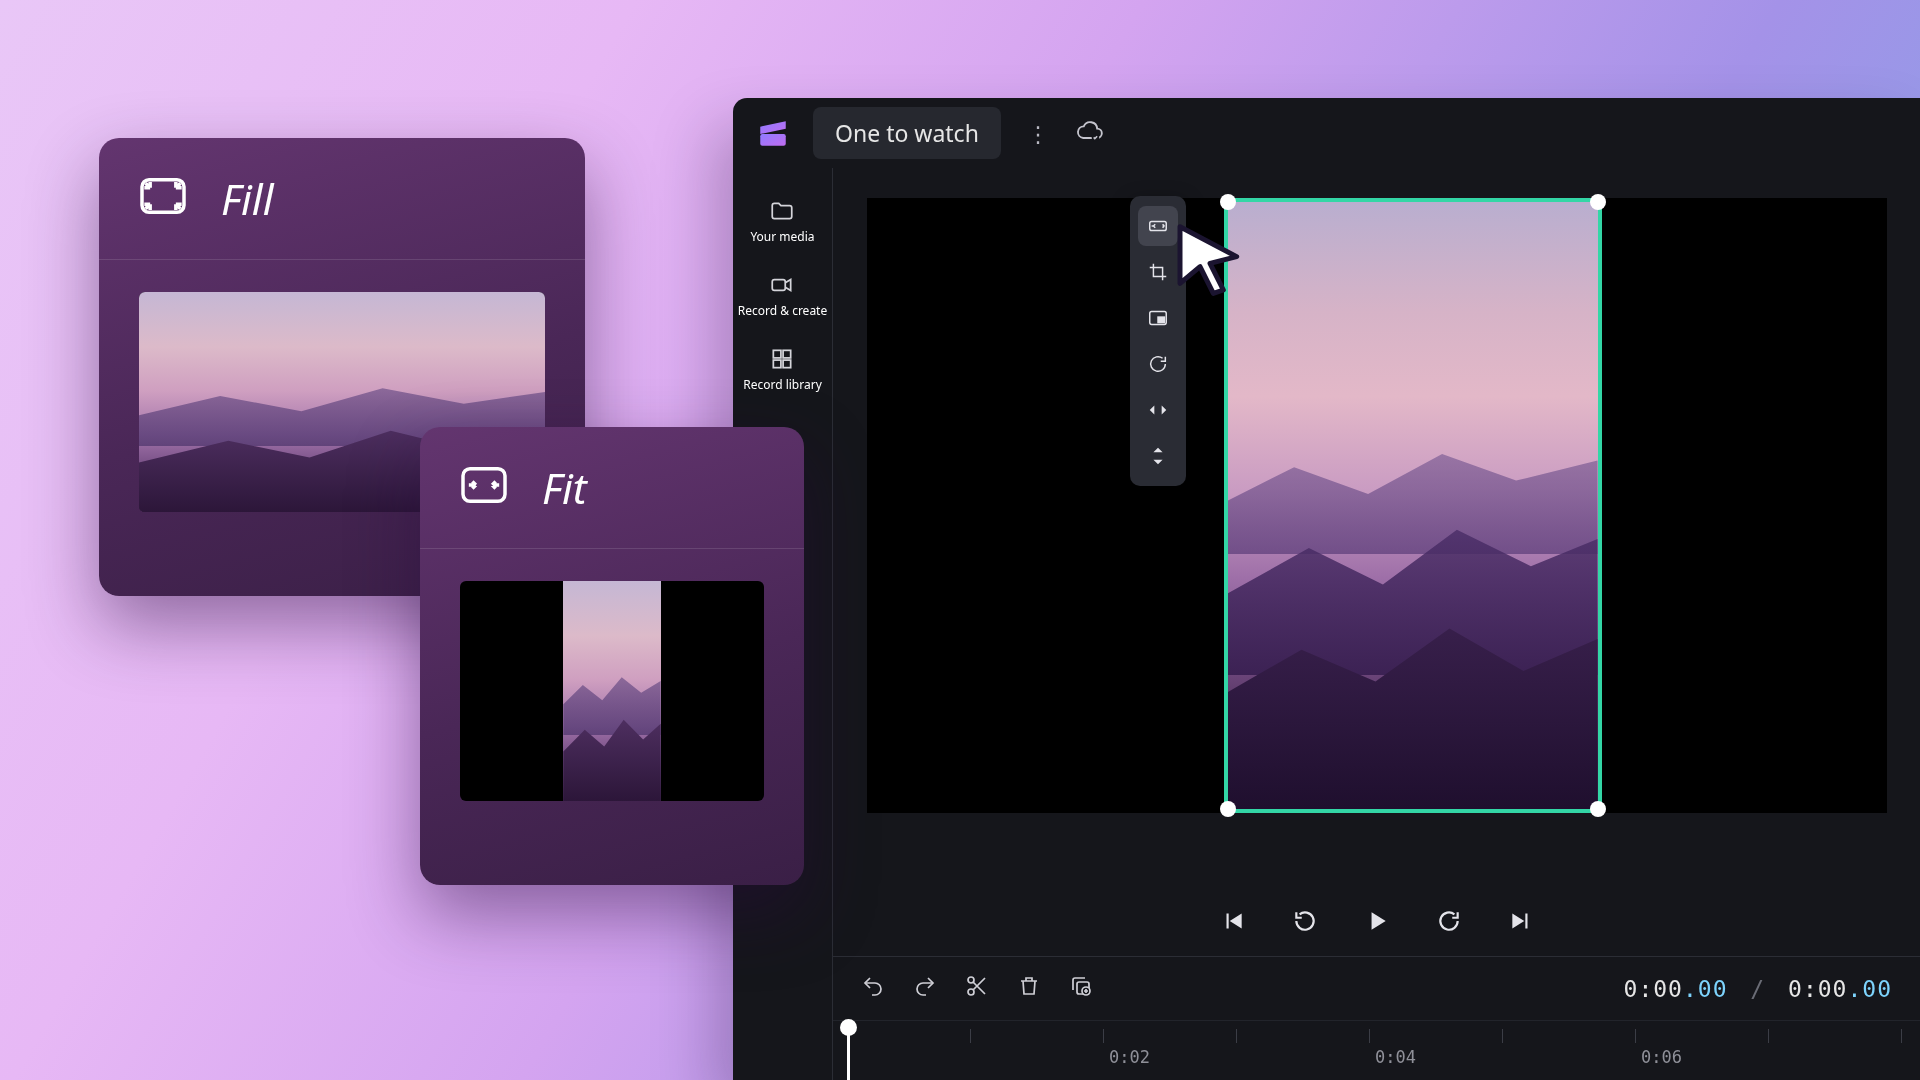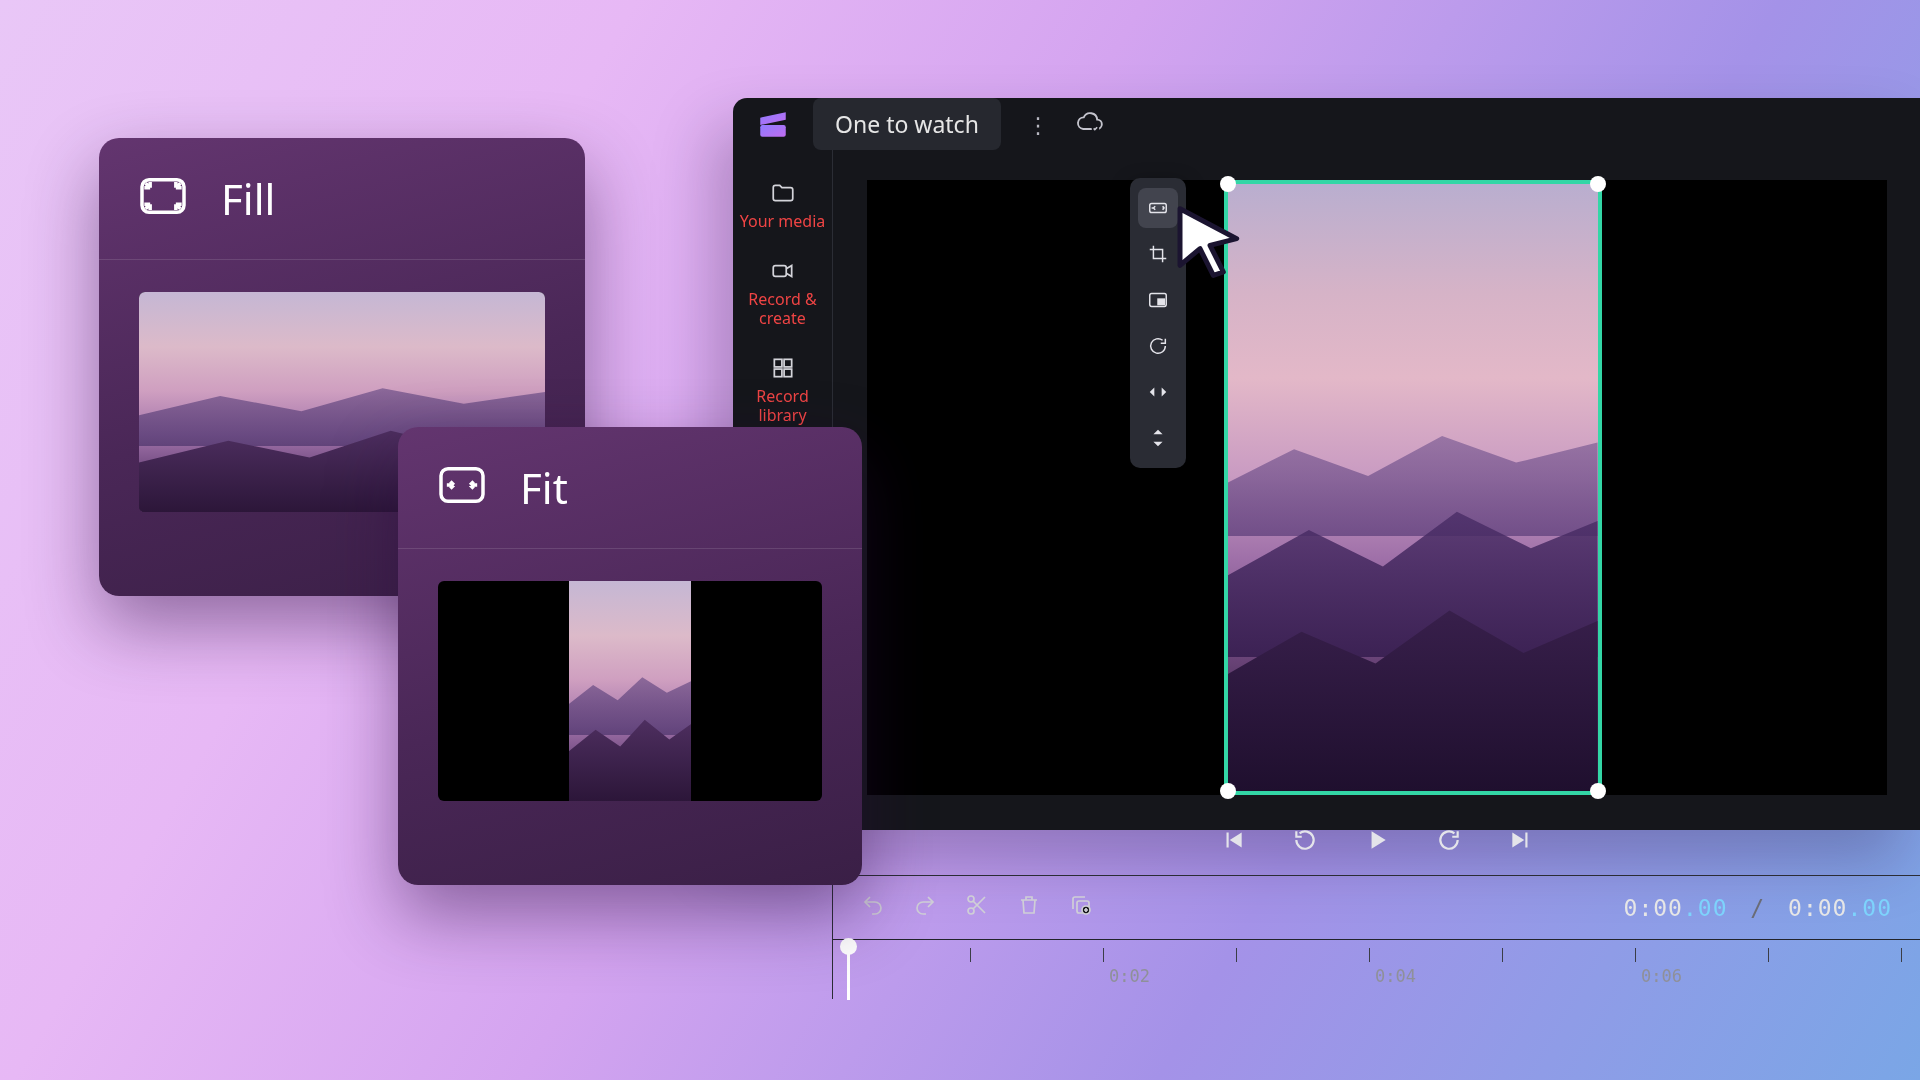--- a/index.html
+++ b/index.html
@@ -6,21 +6,21 @@
   html, body { width: 1920px; height: 1080px; overflow: hidden; font-family: -apple-system, "Segoe UI", system-ui, sans-serif; }
   body {
     background: linear-gradient(120deg, #e9c7f7 0%, #e7b8f5 25%, #d4a4f0 45%, #a492e8 70%, #7aa6e6 100%);
     position: relative;
   }
 
   
   .app {
     position: absolute;
     left: 733px; top: 98px;
-    width: 1187px; height: 732px;
+    width: 1187px; height: 982px;
     background: #15161b;
     border-radius: 14px 0 0 0;
     color: #e6e6e6;
     display: flex; flex-direction: column;
     box-shadow: -20px 30px 60px rgba(30,10,50,.25);
   }
 
   
   .topbar {
     height: 70px;
@@ -42,21 +42,21 @@
   .cloud svg{width:28px;height:28px;}
 
   .work { flex:1; display:flex; }
 
   
   .sidebar {
     width: 100px; border-right:1px solid #2b2d35;
     display:flex; flex-direction:column; align-items:center;
     gap:28px; padding-top:30px;
   }
-  .side-item { display:flex;flex-direction:column;align-items:center;gap:6px;color:#ef4444;cursor:pointer; font-size:16px; text-align:center; line-height:1.15;}
+  .side-item { display:flex;flex-direction:column;align-items:center;gap:6px;color:#ffffff;cursor:pointer; font-size:12px; text-align:center; line-height:1.15;}
   .side-item svg{width:26px;height:26px;stroke:#d4d4da;}
 
   
   .main { flex:1; display:flex; flex-direction:column; }
 
   
   .stage-wrap { flex:1; display:flex; align-items:flex-start; justify-content:center; padding:30px 0 10px 0; position:relative;}
   .stage {
     width: 1020px; height: 615px;
     background:#000;
@@ -113,24 +113,24 @@
   .playhead::before{content:"";position:absolute;left:-7px;top:-2px;width:17px;height:17px;border-radius:50%;background:#fff;}
 
   
   .card{
     position:absolute; border-radius:20px;
     background:linear-gradient(165deg,#63356f 0%, #4a2757 55%, #3a1f46 100%);
     color:#fff; box-shadow:0 30px 70px rgba(40,10,60,.45);
     overflow:hidden;
   }
   .card-fill{left:99px;top:138px;width:486px;height:458px;}
-  .card-fit {left:398px;top:427px;width:464px;height:458px;}
+  .card-fit {left:420px;top:427px;width:384px;height:458px;}
   .card-head{display:flex;align-items:center;gap:30px;padding:30px 36px;border-bottom:1px solid rgba(255,255,255,.12);}
   .card-head svg{width:56px;height:56px;}
-  .card-title{font-size:42px;font-weight:400;}
+  .card-title{font-size:42px;font-weight:400;font-style:italic;}
   .card-body{padding:32px 40px;}
   .pv{width:100%;height:220px;border-radius:6px;overflow:hidden;position:relative;background:#000;}
   .pv .sky{position:absolute;inset:0;background:linear-gradient(180deg,#c5b7d4 0%,#dcbac9 25%,#cf9fc0 45%,#a374ab 65%,#6d477d 82%,#3a2249 100%);}
   .pv .m1{position:absolute;left:0;right:0;bottom:30%;height:35%;background:linear-gradient(180deg,rgba(110,80,140,.6),rgba(80,55,110,.75));clip-path:polygon(0 60%,20% 35%,40% 55%,60% 25%,80% 45%,100% 30%,100% 100%,0 100%);}
   .pv .m2{position:absolute;left:0;right:0;bottom:0;height:45%;background:linear-gradient(180deg,#553468,#2c1639);clip-path:polygon(0 50%,22% 28%,42% 45%,62% 18%,82% 38%,100% 22%,100% 100%,0 100%);}
   .pv.fit .sky,.pv.fit .m1,.pv.fit .m2{left:34%;right:34%;}
 </style>
 </head>
 <body>
 

